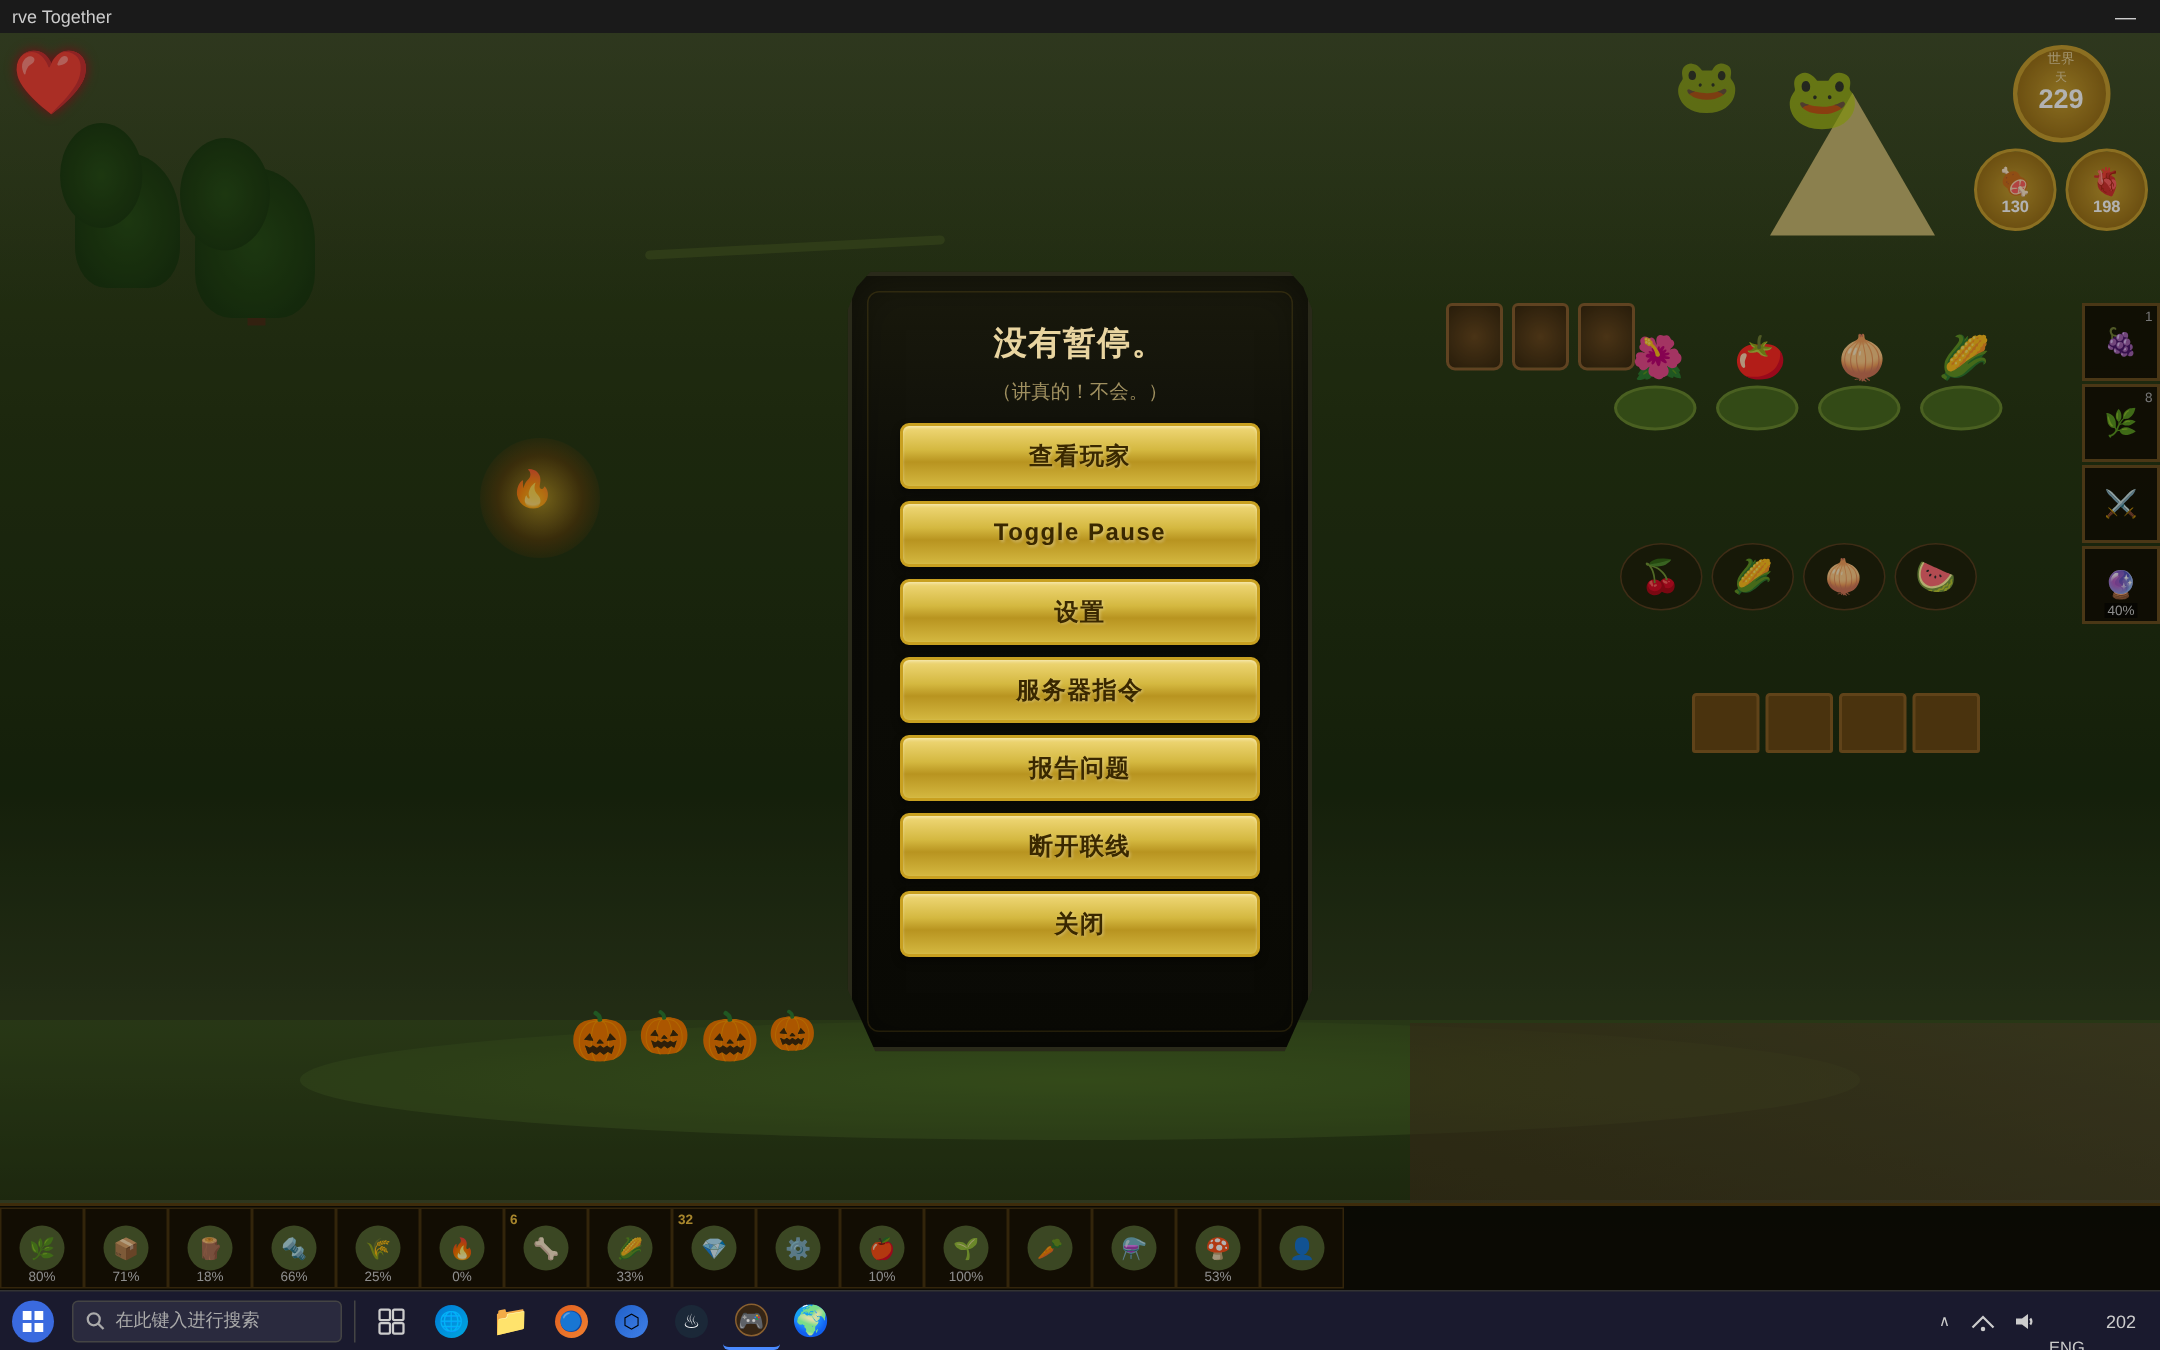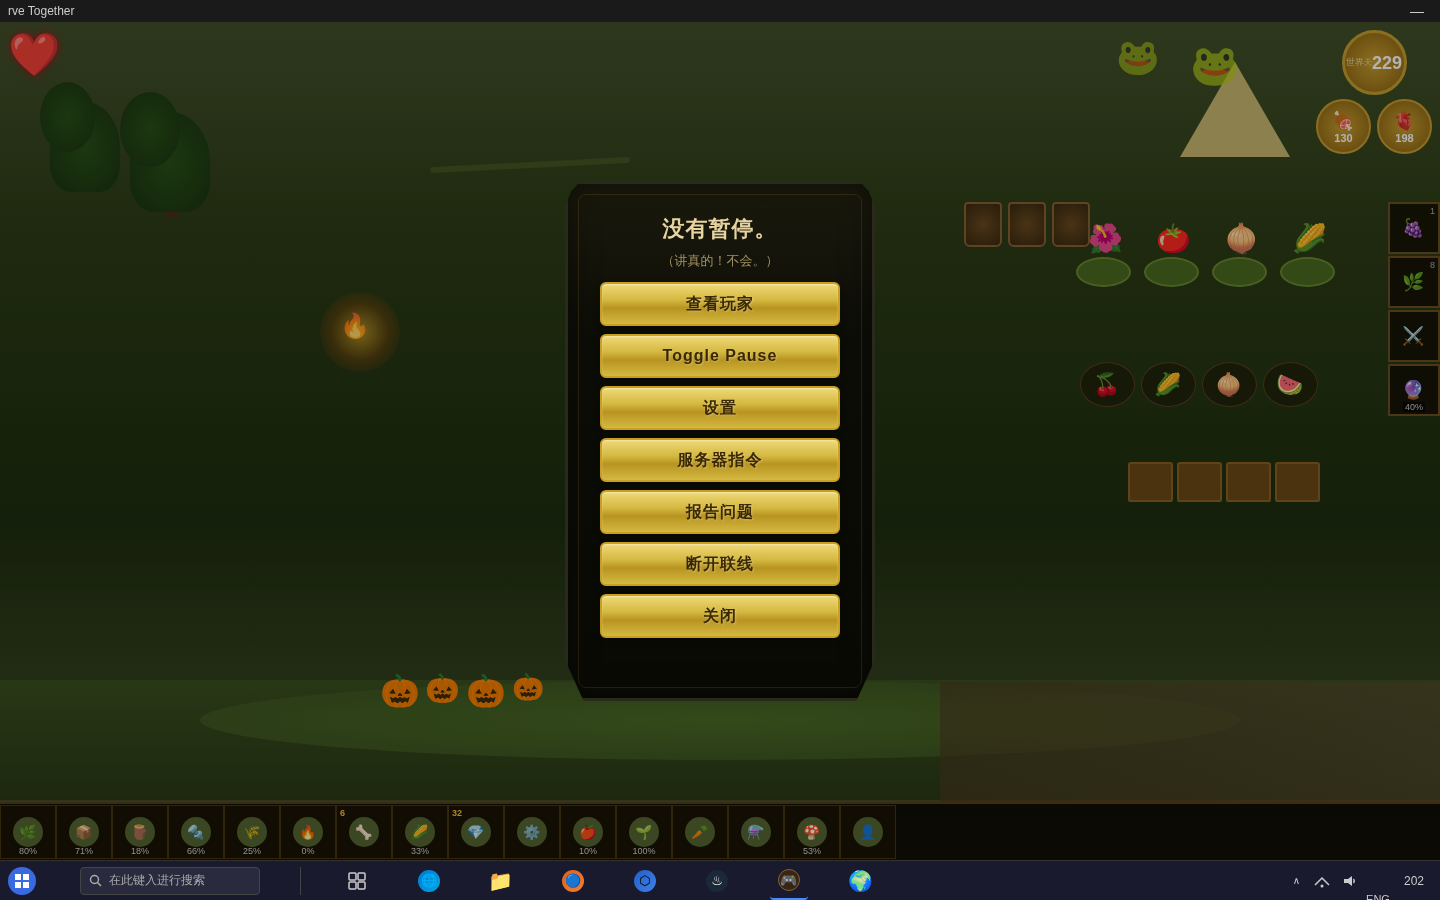--- a/index.html
+++ b/index.html
@@ -17,21 +17,20 @@
       position: absolute;
       bottom: 0;
       left: 0;
       width: 1440px;
       height: 40px;
       background: #1a1a2e;
       display: flex;
       align-items: center;
       z-index: 100;
       border-top: 1px solid #333;
-      gap: 32px;
     }
 
     #taskbar-search {
       display: flex;
       align-items: center;
       background: #2a2a3e;
       border: 1px solid #444;
       border-radius: 4px;
       padding: 0 8px;
       height: 28px;
@@ -128,23 +127,23 @@
       gap: 4px;
     }
 
     .world-badge {
       background: radial-gradient(circle, #c8a030, #8a6010);
       border: 3px solid #c8a030;
       border-radius: 50%;
       width: 65px;
       height: 65px;
       display: flex;
-      flex-direction: row;
-      align-items: center;
-      justify-content: center;
+      flex-direction: column;
+      align-items: center;
+      justify-content: flex-start;
       color: #fff;
       font-size: 11px;
     }
 
     .world-badge .day-num {
       font-size: 18px;
       font-weight: bold;
       line-height: 1;
     }
 

